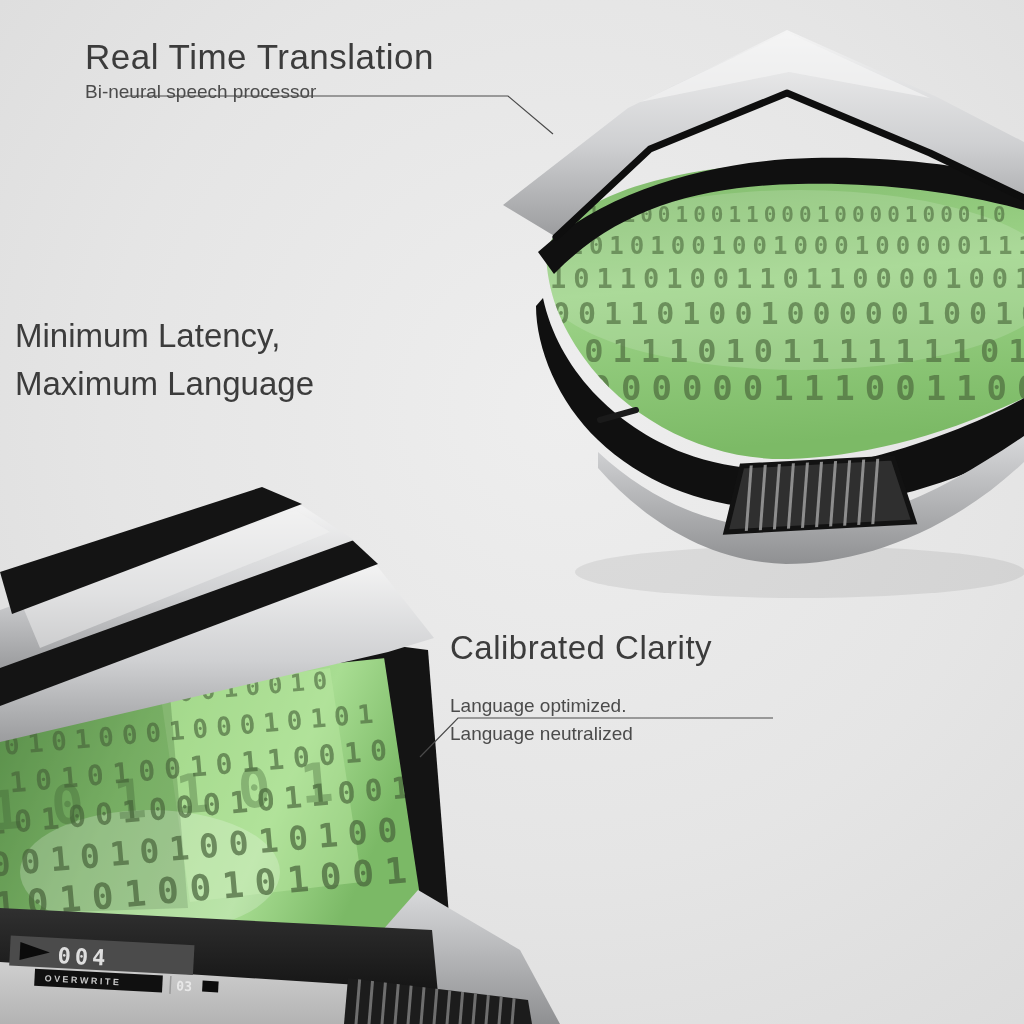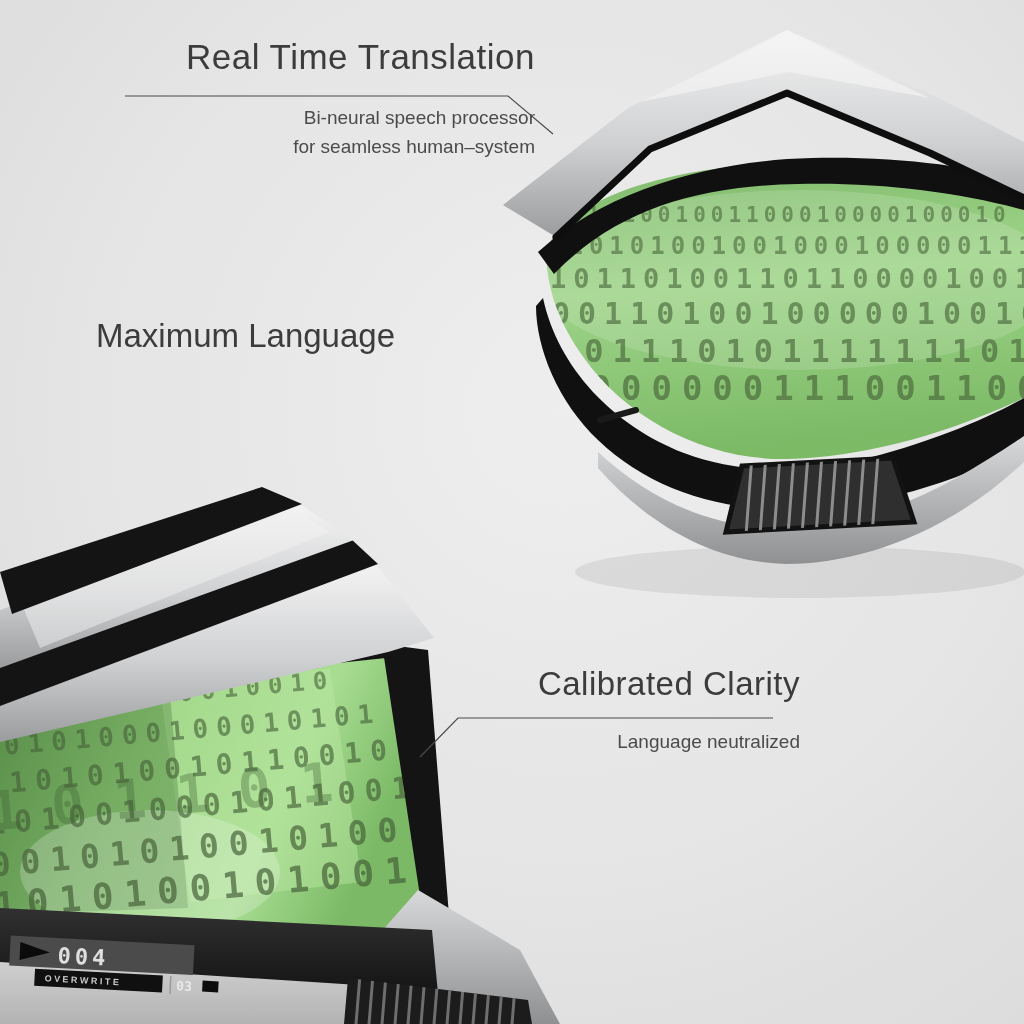--- a/index.html
+++ b/index.html
@@ -1,25 +1,25 @@
 <!DOCTYPE html>
 <html><head>
 <meta charset="utf-8">
 <style>
   * { margin:0; padding:0; box-sizing:border-box; }
   html,body { width:1024px; height:1024px; overflow:hidden; background:#e4e4e4; font-family:"Liberation Sans", sans-serif; }
   .canvas { position:relative; width:1024px; height:1024px; overflow:hidden;
             background: radial-gradient(circle at 55% 40%, #eeeeee 0%, #e5e5e5 55%, #dadada 100%); }
   svg.scene { position:absolute; left:0; top:0; width:1024px; height:1024px; }
-  .anno { position:absolute; text-align:right; color:#3e3e3e; }
+  .anno { position:absolute; text-align:left; color:#3e3e3e; }
   .anno-title { font-size:35px; font-weight:300; letter-spacing:0.5px; color:#3c3c3c; line-height:1.2; }
-  .anno-sub { margin-top:26px; font-size:19px; line-height:1.5; color:#4b4b4b; font-weight:300; }
+  .anno-sub { font-size:19px; line-height:1.5; color:#4b4b4b; font-weight:300; }
   .anno-translation { left:85px; top:36px; width:450px; }
   .anno-latency { left:15px; top:312px; width:380px; font-size:33px; font-weight:300; line-height:1.45; color:#3c3c3c; }
-  .anno-clarity { left:450px; top:664px; width:350px; }
+  .anno-clarity { left:450px; top:628px; width:350px; }
   .anno-clarity .anno-title { font-size:33px; }
   .anno-clarity .anno-sub { margin-top:24px; }
   .bin { font-family:"DejaVu Sans Mono", monospace; font-weight:bold; }
 </style>
 </head>
 <body>
 
 <div class="canvas">
 
   <svg class="scene" viewBox="0 0 1024 1024" aria-hidden="true">
@@ -169,28 +169,29 @@
     </g>
 
     <polyline points="125,96 508,96 553,134" fill="none" stroke="#4a4a4a" stroke-width="1.2"></polyline>
     <polyline points="420,757 458,718 773,718" fill="none" stroke="#4a4a4a" stroke-width="1.2"></polyline>
   </svg>
 
   <div class="anno anno-translation">
     <div class="anno-title">Real Time Translation</div>
     <div class="anno-sub">
       <div>Bi-neural speech processor</div>
-      <div>for seamless human–system</div>
     </div>
   </div>
 
   <div class="anno anno-latency">
+    <div>Minimum Latency,</div>
     <div>Maximum Language</div>
   </div>
 
   <div class="anno anno-clarity">
     <div class="anno-title">Calibrated Clarity</div>
     <div class="anno-sub">
+      <div>Language optimized.</div>
       <div>Language neutralized</div>
     </div>
   </div>
 
 </div>
 
 </body></html>

